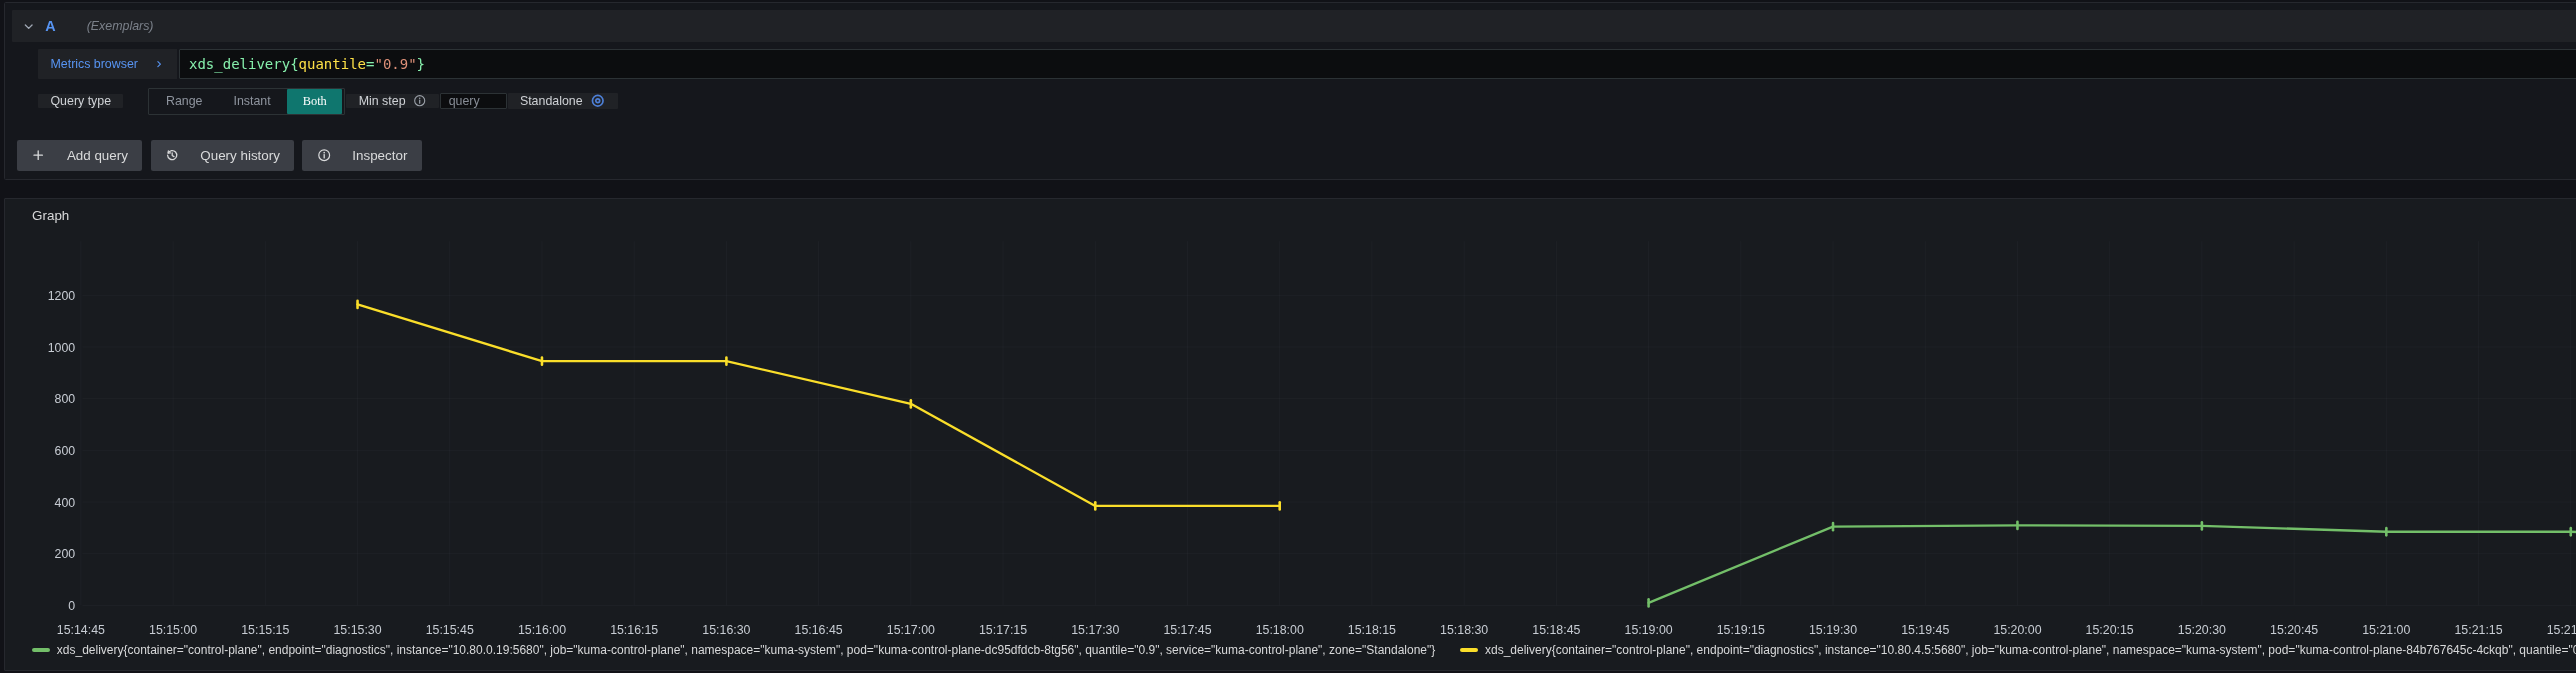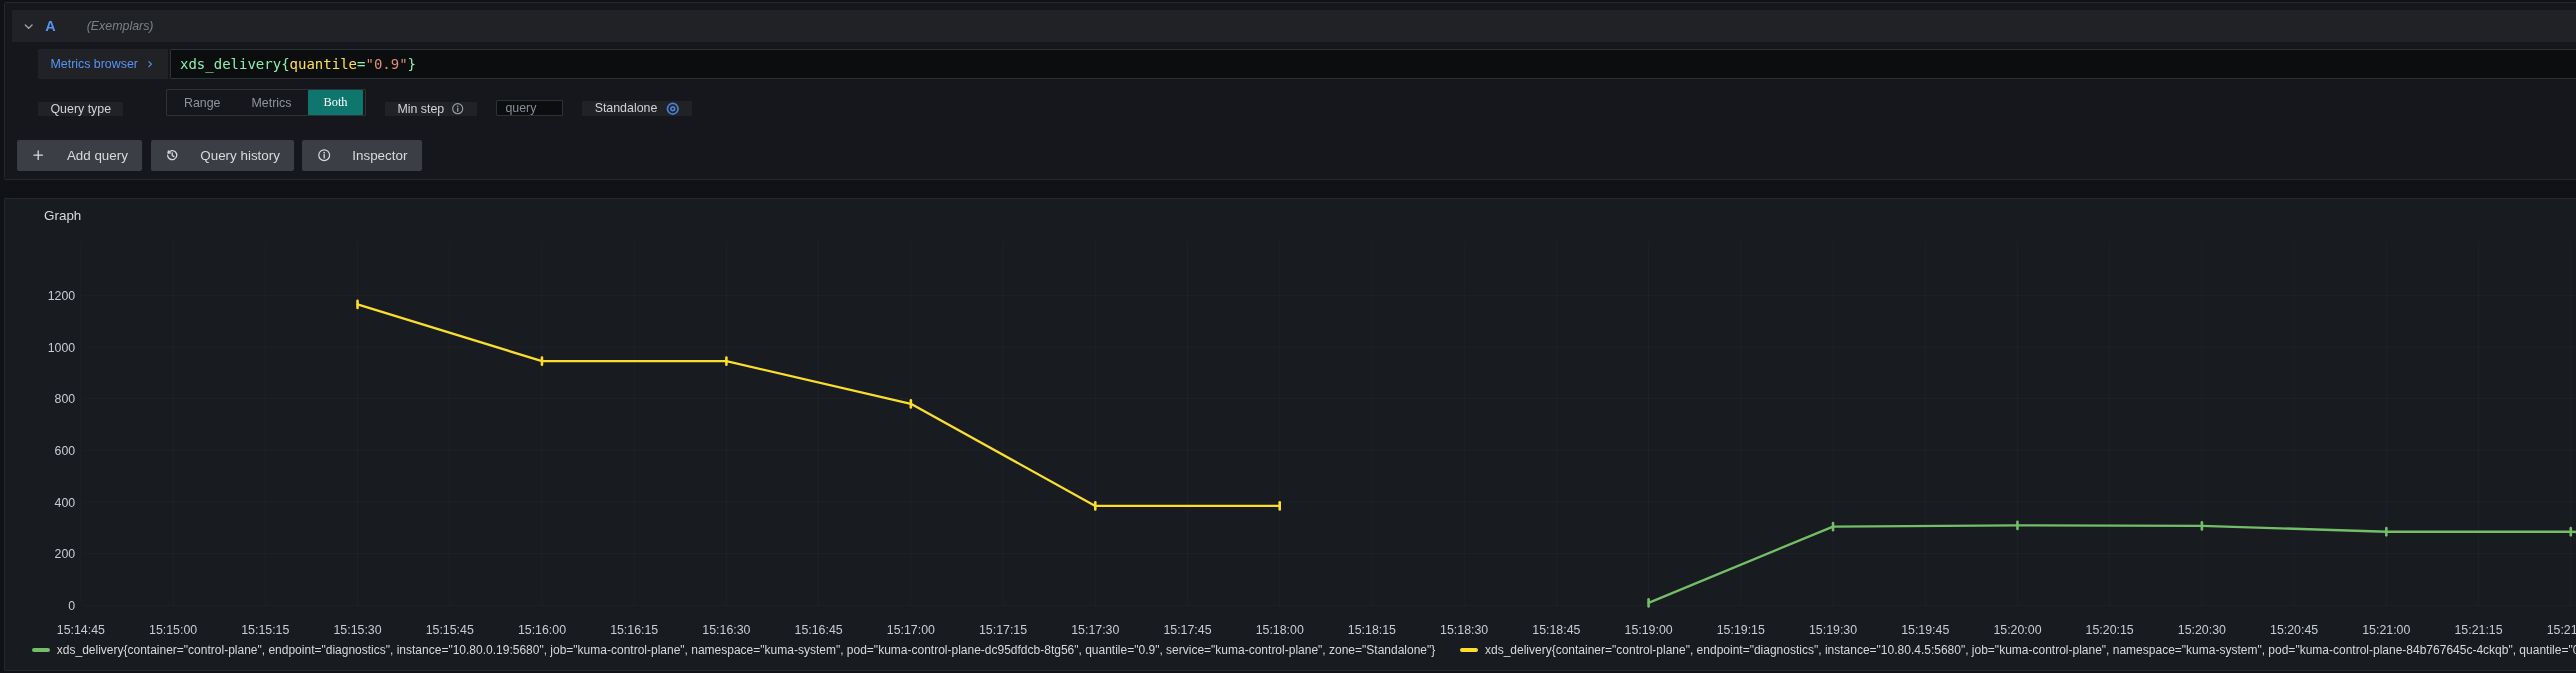--- a/index.html
+++ b/index.html
@@ -11,46 +11,46 @@
   .query-container { left:4.1px; top:2.1px; width:3012px; height:178px;
                      background:#15171c; border:0.5px solid #26282e; border-radius:1.5px; }
   .query-header { position:absolute; left:7.2px; top:7.2px; width:2999px; height:32px;
                   background:#202226; border-radius:1px; display:flex; align-items:center; }
   .collapse-btn { width:33px; display:flex; justify-content:center; color:#9fa7b3; cursor:pointer; }
   .ref-id { color:#5794f2; font-weight:bold; font-size:14.4px; margin-right:31px; }
   .ds-name { color:#7b818a; font-style:italic; font-size:12.4px; }
 
   .query-row { position:absolute; left:33px; top:46px; right:4.6px; height:30px; display:flex; }
   .metrics-browser-chip { background:#202226; border-radius:1px 0 0 1px; display:flex; align-items:center;
-                          gap:7px; padding:0 12.4px; color:#5794f2; font-size:12.4px; font-weight:500; cursor:pointer; }
+                          gap:16px; padding:0 12.4px; color:#5794f2; font-size:12.4px; font-weight:500; cursor:pointer; }
   .query-input { flex:1; margin-left:2.1px; background:#0c0d0f; border:0.5px solid #2c3235; border-radius:1px;
                  display:flex; align-items:center; padding-left:9.3px;
                  font-family:"DejaVu Sans Mono", monospace; font-size:14px; }
   .tok-plain { color:#86efac; } .tok-label { color:#fde047; } .tok-str { color:#de9078; }
 
-  .options-row { position:absolute; left:33px; top:83px; height:30px; display:flex; gap:19px; align-items:flex-end; }
+  .options-row { position:absolute; left:33px; top:83px; height:30px; display:flex; gap:1px; align-items:center; }
   .opt-chip { background:#202226; border-radius:1px; display:flex; align-items:center; gap:7.2px;
               padding:0 12.4px; font-size:12.4px; font-weight:500; color:#cfd2d6; white-space:nowrap; }
   .segmented { border:0.5px solid #2c3235; border-radius:1px; display:flex; align-items:center; padding:0 1px;margin-left:24px; }
   .seg-item { padding:0 15.5px; font-size:12.4px; color:#8e949e; height:100%; display:flex; align-items:center; cursor:pointer; }
   .seg-item.selected { background:#0f766e; color:#ffffff; border-radius:1px; height:25px; margin:0 1px; font-weight:500;font-family:Liberation Serif, serif; }
   .mini-input { width:67px; background:#0c0d0f; border:0.5px solid #2c3235; border-radius:1px;
                 display:flex; align-items:center; padding-left:8.2px; font-size:12.4px; color:#878d96; }
   .icon-info { color:#9aa0a8; } .icon-target { color:#4d7fd6; }
 
   .buttons-row { position:absolute; left:12px; top:137px; display:flex; gap:8.2px; }
   .gf-btn { background:#3b3e45; border:none; border-radius:2.1px; height:31px; padding:0 14.4px;
             display:flex; align-items:center; gap:21px; color:#d9dadb; font-size:13.4px; font-weight:500;
             font-family:"Liberation Sans", sans-serif; cursor:pointer; white-space:nowrap; }
   .gf-btn svg { width:14.4px; height:14.4px; }
 
   
   .graph-panel { left:4.1px; top:198px; width:3012px; height:473px;
                  background:#181b1f; border:0.5px solid #26282e; border-radius:1px; }
-  .graph-title { position:absolute; left:27px; top:9.3px; font-size:13.4px; font-weight:500; color:#d8d9da;margin-left:12px; }
+  .graph-title { position:absolute; left:27px; top:9.3px; font-size:13.4px; font-weight:500; color:#d8d9da; }
 
   #chart-svg { position:absolute; left:0; top:0; pointer-events:none; }
   #chart-svg text { font-family:"Liberation Sans", sans-serif; }
 
   .legend { position:absolute; left:27px; top:444px; right:15.5px; display:flex; gap:25px;
             align-items:center; white-space:nowrap; overflow:hidden; }
   .legend-item { display:flex; align-items:center; gap:7.2px; font-size:12px; color:#d8d9da; cursor:pointer; }
   .legend-swatch { width:17.5px; height:4.1px; border-radius:2.1px; flex:none; }
 </style>
 </head>
@@ -86,21 +86,21 @@
         <span class="tok-plain">}</span>
     </div>
   </div>
 
   <div class="options-row">
     <div class="opt-chip">
       <span>Query type</span>
     </div>
     <div class="segmented" id="query-type-seg">
         <div class="seg-item">Range</div>
-        <div class="seg-item">Metrics</div>
+        <div class="seg-item">Instant</div>
         <div class="seg-item selected">Both</div>
       </div>
     <div class="opt-chip">
       <span>Min step</span>
       <span class="icon-info" style="display:flex;">
         <svg width="13.4" height="13.4" viewBox="0 0 24 24">
             <circle cx="12" cy="12" r="9" fill="none" stroke="currentColor" stroke-width="2"></circle>
             <line x1="12" y1="11" x2="12" y2="16.5" stroke="currentColor" stroke-width="2.2" stroke-linecap="round"></line>
             <circle cx="12" cy="7.6" r="1.4" fill="currentColor"></circle>
           </svg>

